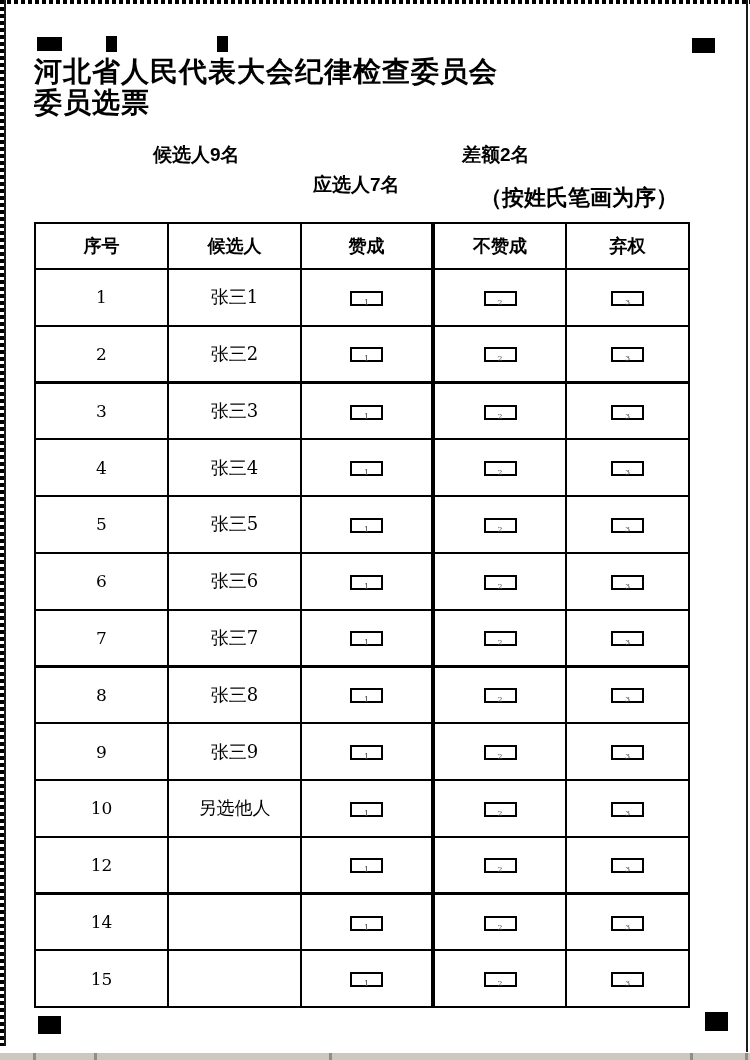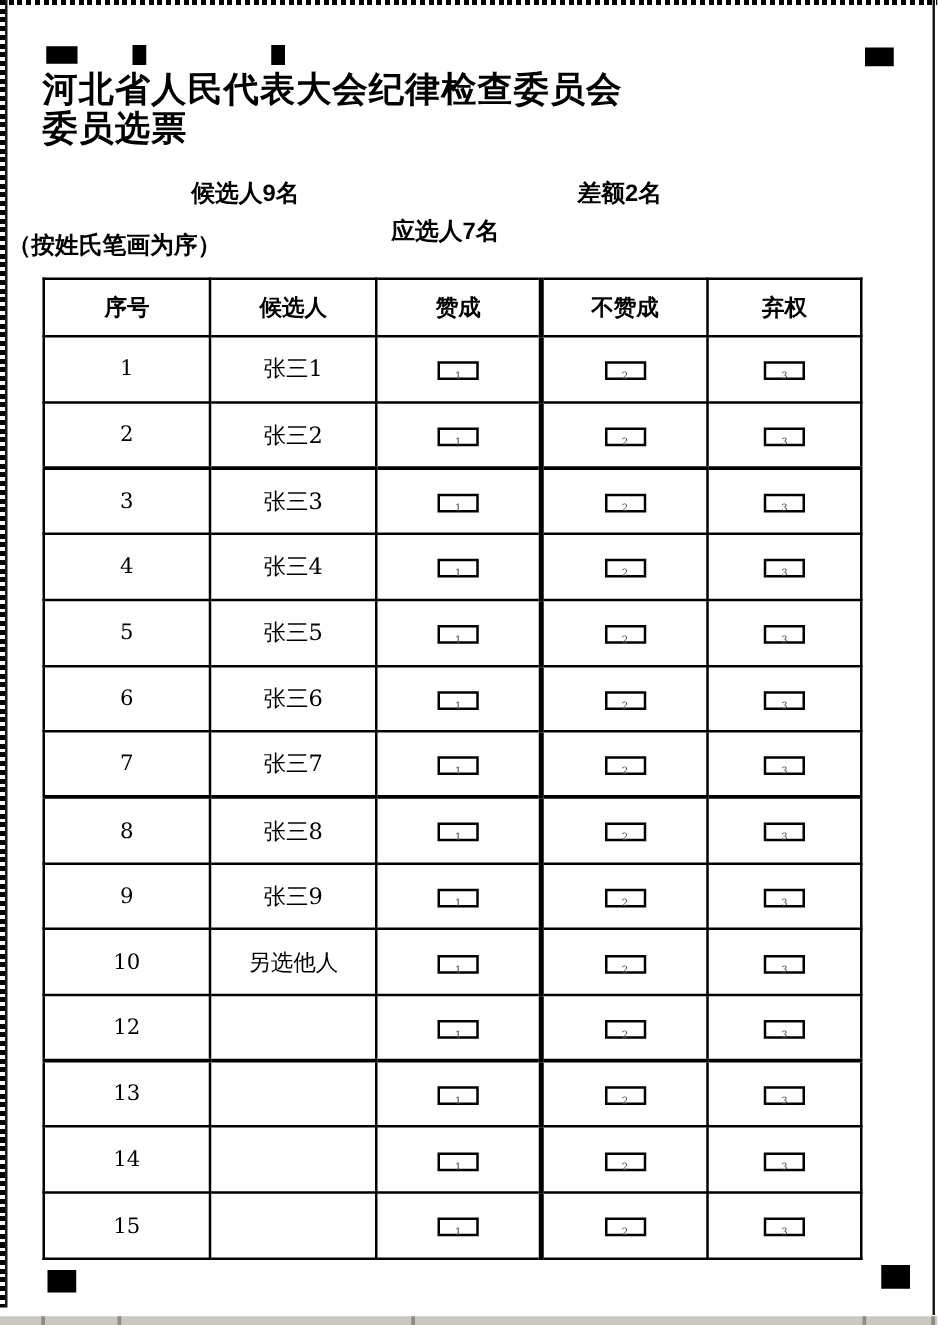--- a/index.html
+++ b/index.html
@@ -38,22 +38,22 @@
     text-align:left; font-weight:bold; font-size:28px; line-height:31px;
     letter-spacing:1px;
   }
   .info-row { position:absolute; top:142px; left:0; width:740px; height:26px;
     font-size:19px; font-weight:600; }
   .info-row span { position:absolute; white-space:nowrap; }
   .info-a { left:153px; }
   .info-b { left:313px;margin-top:30px; }
   .info-c { left:462px; }
   .sort-note {
-    position:absolute; top:183px; left:6px; width:654px;
-    text-align:left; font-size:19px; font-weight:600;
+    position:absolute; top:183px; left:24px; width:654px;
+    text-align:right; font-size:22px; font-weight:600;
   }
 
   table.ballot {
     position:absolute; left:34px; top:222px; width:654px; height:786px;
     border-collapse:collapse; table-layout:fixed;
     font-family:"DejaVu Serif","Liberation Serif",serif;
   }
   table.ballot th, table.ballot td {
     border:2px solid #000; text-align:center; vertical-align:middle;
     background:#fff; overflow:hidden;
@@ -200,27 +200,20 @@
         <td><span class="markbox"><span class="digit">3</span></span></td>
       </tr>
       <tr class="group-end">
         <td class="serial">12</td>
         <td class="name"></td>
         <td><span class="markbox"><span class="digit">1</span></span></td>
         <td><span class="markbox"><span class="digit">2</span></span></td>
         <td><span class="markbox"><span class="digit">3</span></span></td>
       </tr>
       <tr>
-        <td class="serial">13</td>
-        <td class="name"></td>
-        <td><span class="markbox"><span class="digit">1</span></span></td>
-        <td><span class="markbox"><span class="digit">2</span></span></td>
-        <td><span class="markbox"><span class="digit">3</span></span></td>
-      </tr>
-      <tr>
         <td class="serial">14</td>
         <td class="name"></td>
         <td><span class="markbox"><span class="digit">1</span></span></td>
         <td><span class="markbox"><span class="digit">2</span></span></td>
         <td><span class="markbox"><span class="digit">3</span></span></td>
       </tr>
       <tr>
         <td class="serial">15</td>
         <td class="name"></td>
         <td><span class="markbox"><span class="digit">1</span></span></td>

